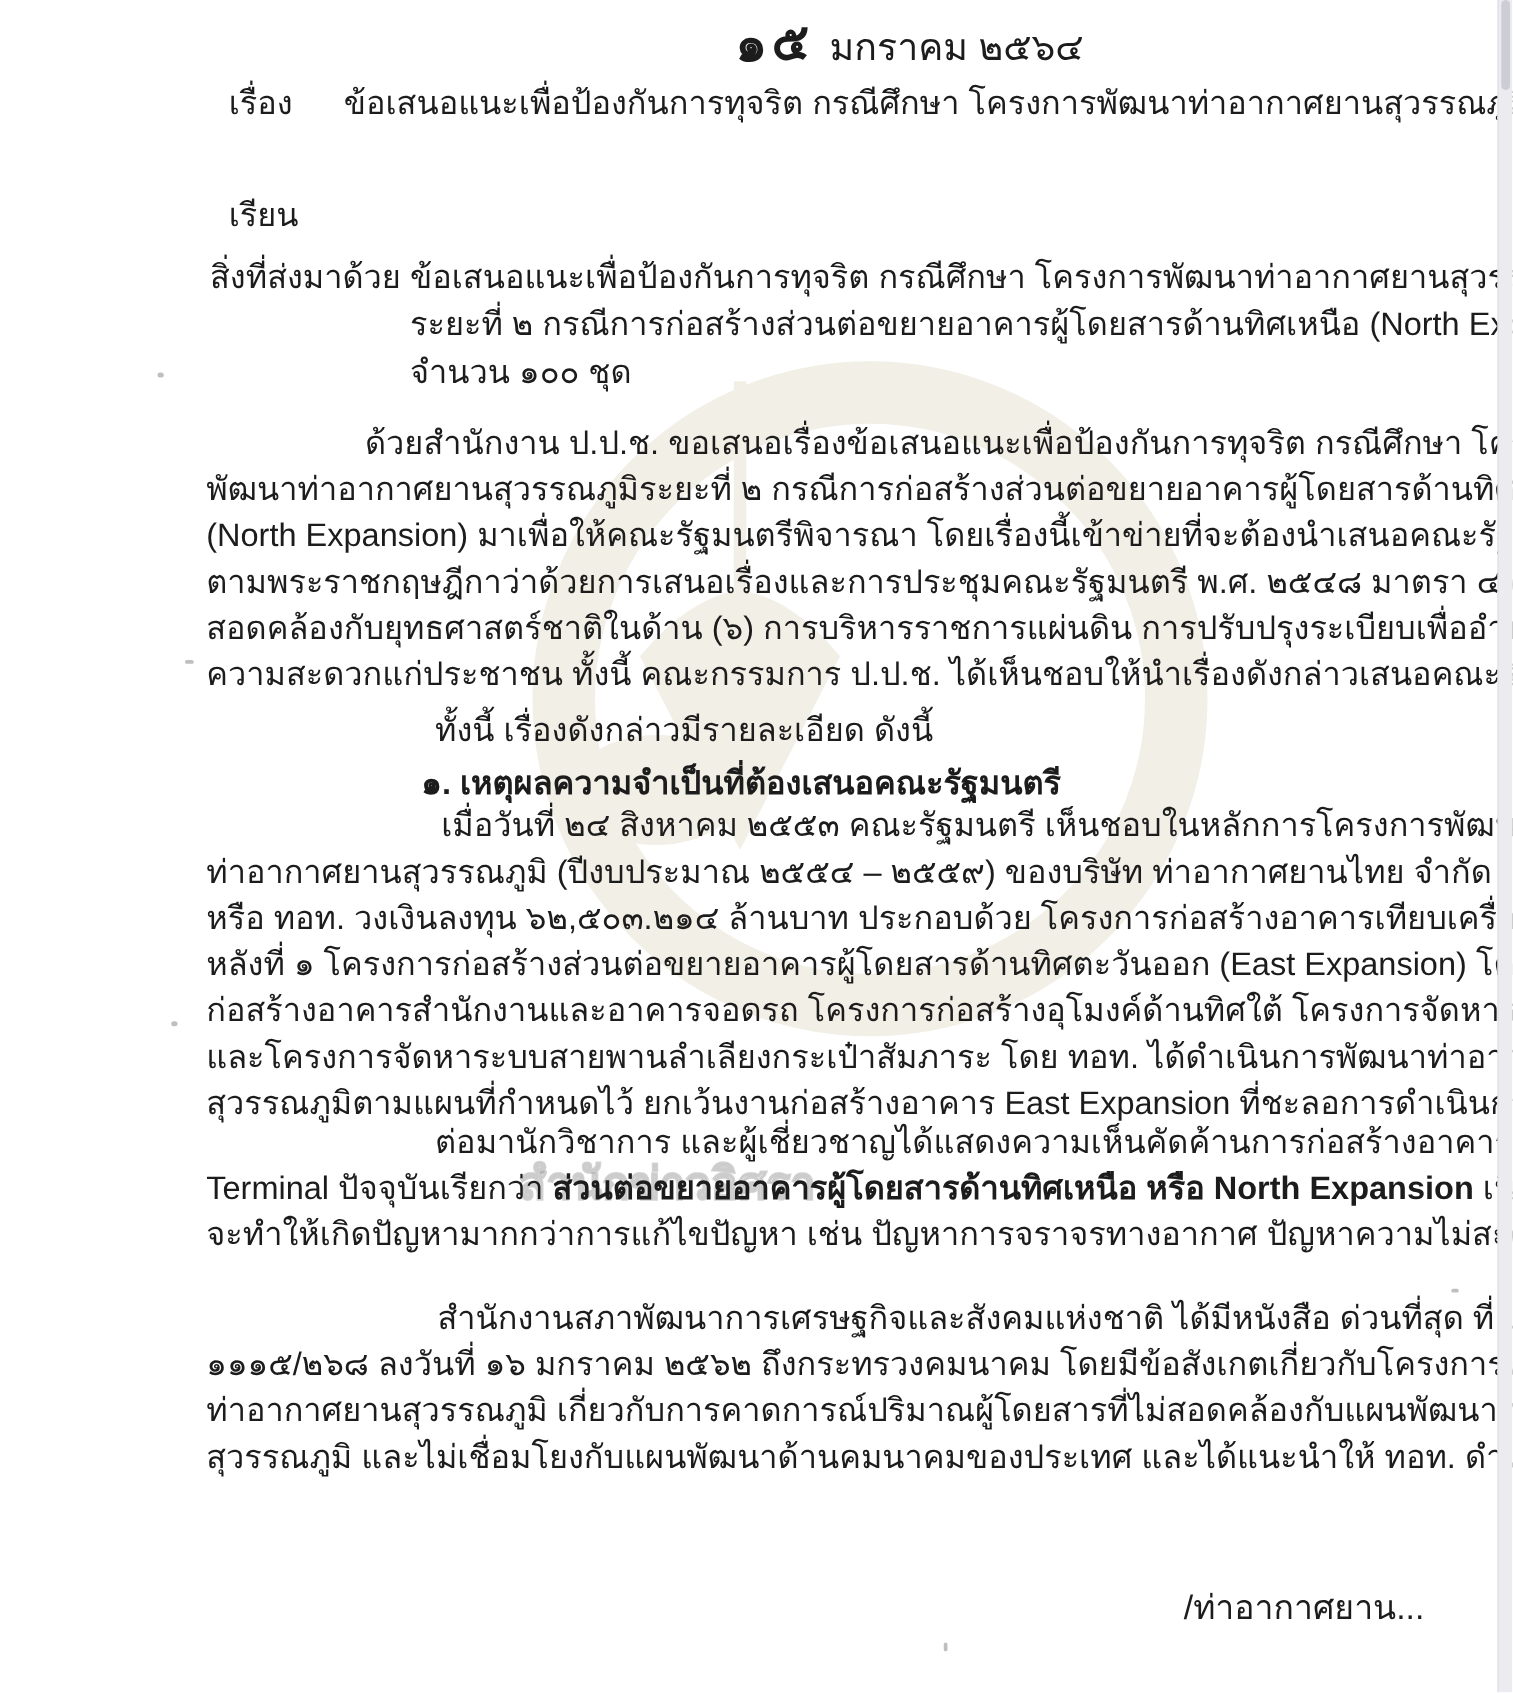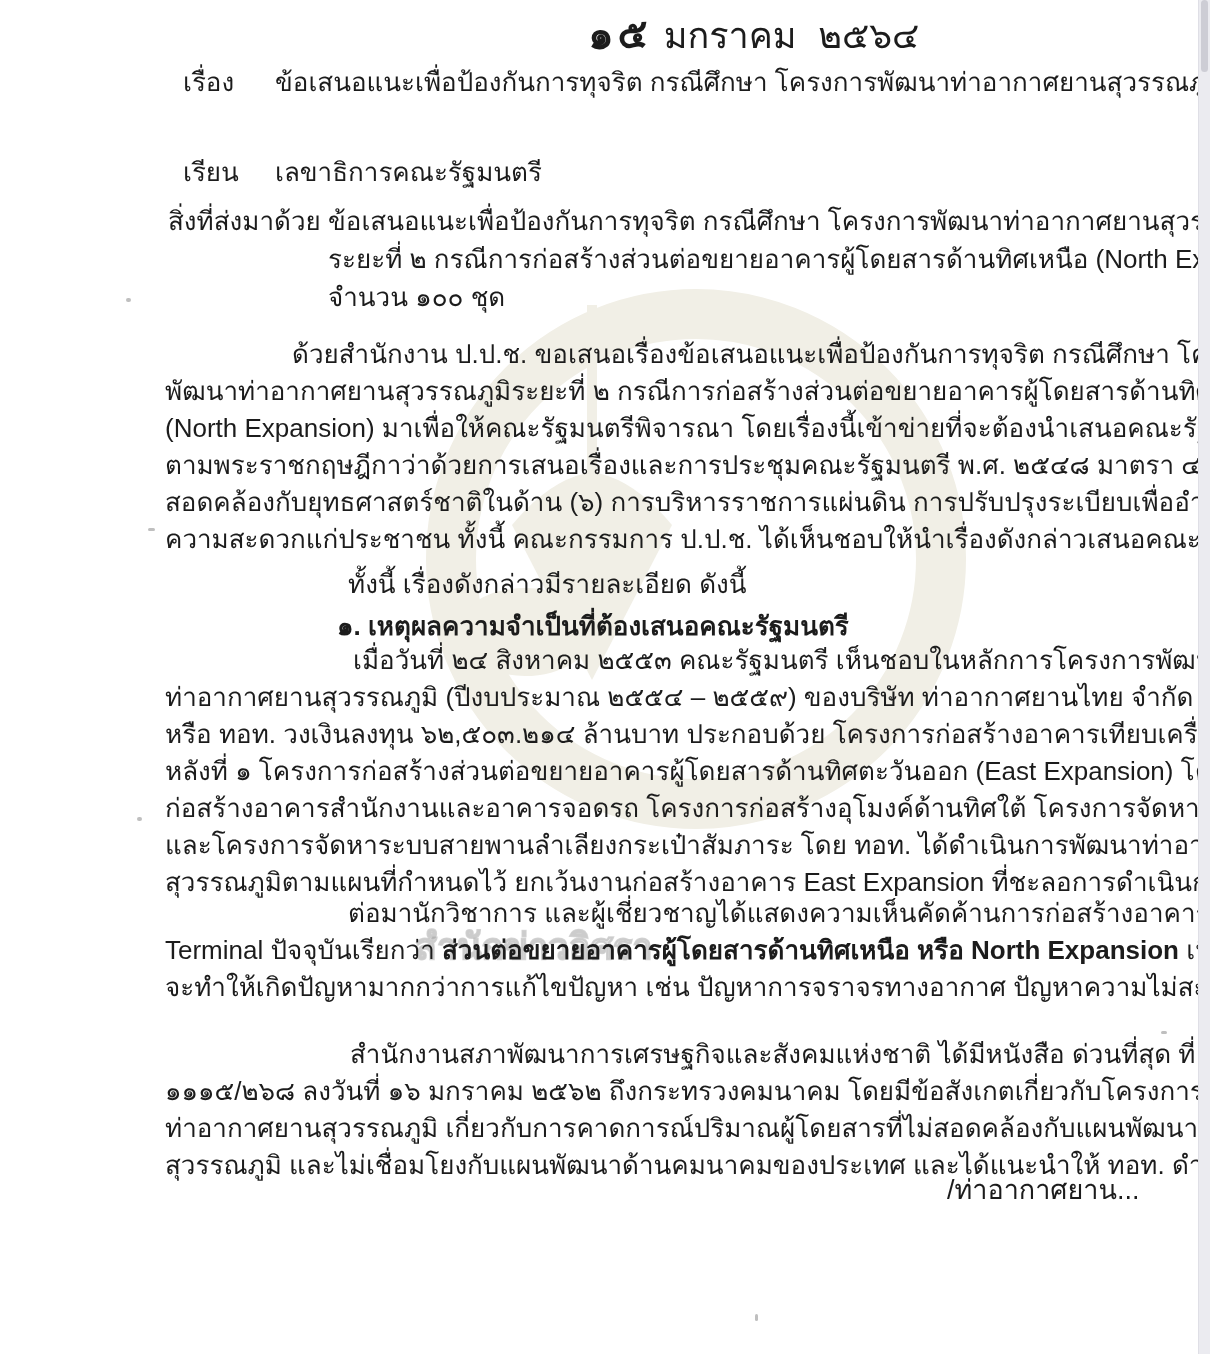--- a/index.html
+++ b/index.html
@@ -32,21 +32,21 @@
   .u{text-underline-offset:5px;text-decoration-thickness:1.5px;}
   .ind1{padding-left:127px;}  
   .ind2{padding-left:188px;}  
   .ind3{padding-left:183px;}  
   .ind4{padding-left:185px;}  
   .date{
     position:absolute;left:588px;top:2px;z-index:2;
     display:flex;align-items:baseline;white-space:nowrap;
   }
   .date .day{font-size:40px;font-weight:bold;transform:rotate(-2deg);letter-spacing:4px;}
-  .date .rest{font-size:36px;margin-left:12px;font-family:Liberation Mono, monospace;}
+  .date .rest{font-size:30px;margin-left:12px;}
   
   .scroll-track{
     position:absolute;right:0;top:0;width:11px;height:1354px;z-index:3;
     background:#ebebf0;border-left:1px solid #dfdfe6;
   }
   .scroll-thumb{
     position:absolute;right:2px;top:0;width:7px;height:72px;z-index:4;
     background:#cdcdd5;border-radius:4px;
   }
   
@@ -70,21 +70,20 @@
     <span class="day">๑๕</span>
     <span class="rest">มกราคม ๒๕๖๔</span>
   </div>
 
   <div class="txt hdr" style="left:183px;top:64px;">เรื่อง</div>
   <div class="txt hdr" style="left:275px;top:64px;width:860px;">
     <div class="line">ข้อเสนอแนะเพื่อป้องกันการทุจริต กรณีศึกษา โครงการพัฒนาท่าอากาศยานสุวรรณภูมิระยะที่ ๒</div>
   </div>
 
   <div class="txt hdr" style="left:183px;top:154px;">เรียน</div>
-  <div class="txt hdr" style="left:275px;top:154px;">เลขาธิการคณะรัฐมนตรี</div>
 
   <div class="txt hdr" style="left:168px;top:203px;">สิ่งที่ส่งมาด้วย</div>
   <div class="txt hdr" style="left:328px;top:203px;width:810px;">
     <div class="line">ข้อเสนอแนะเพื่อป้องกันการทุจริต กรณีศึกษา โครงการพัฒนาท่าอากาศยานสุวรรณภูมิ</div>
     <div class="line">ระยะที่ ๒ กรณีการก่อสร้างส่วนต่อขยายอาคารผู้โดยสารด้านทิศเหนือ (North Expansion)</div>
     <div class="line">จำนวน ๑๐๐ ชุด</div>
   </div>
 
   <div class="txt" style="left:165px;top:336px;width:963px;">
     <div class="line ind1">ด้วยสำนักงาน ป.ป.ช. ขอเสนอเรื่องข้อเสนอแนะเพื่อป้องกันการทุจริต กรณีศึกษา โครงการ</div>
@@ -120,21 +119,21 @@
     <div class="line">จะทำให้เกิดปัญหามากกว่าการแก้ไขปัญหา เช่น ปัญหาการจราจรทางอากาศ ปัญหาความไม่สะดวก</div>
   </div>
 
   <div class="txt" style="left:165px;top:1036px;width:963px;">
     <div class="line ind4">สำนักงานสภาพัฒนาการเศรษฐกิจและสังคมแห่งชาติ ได้มีหนังสือ ด่วนที่สุด ที่ นร</div>
     <div class="line">๑๑๑๕/๒๖๘ ลงวันที่ ๑๖ มกราคม ๒๕๖๒ ถึงกระทรวงคมนาคม โดยมีข้อสังเกตเกี่ยวกับโครงการพัฒนา</div>
     <div class="line">ท่าอากาศยานสุวรรณภูมิ เกี่ยวกับการคาดการณ์ปริมาณผู้โดยสารที่ไม่สอดคล้องกับแผนพัฒนาท่าอากาศยาน</div>
     <div class="line">สุวรรณภูมิ และไม่เชื่อมโยงกับแผนพัฒนาด้านคมนาคมของประเทศ และได้แนะนำให้ ทอท. ดำเนินการพัฒนา</div>
   </div>
 
-  <div class="txt" style="left:947px;top:1172px;font-size:27px;">/ท่าอากาศยาน...</div>
+  <div class="txt" style="left:947px;top:1268px;font-size:27px;">/ท่าอากาศยาน...</div>
 
   <div class="speck" style="left:126px;top:298px;width:5px;height:4px;"></div>
   <div class="speck" style="left:148px;top:528px;width:7px;height:3px;"></div>
   <div class="speck" style="left:137px;top:817px;width:5px;height:4px;"></div>
   <div class="speck" style="left:1161px;top:1031px;width:6px;height:3px;"></div>
   <div class="speck" style="left:755px;top:1314px;width:3px;height:7px;"></div>
 
   <div class="scroll-track"></div>
   <div class="scroll-thumb"></div>
 

